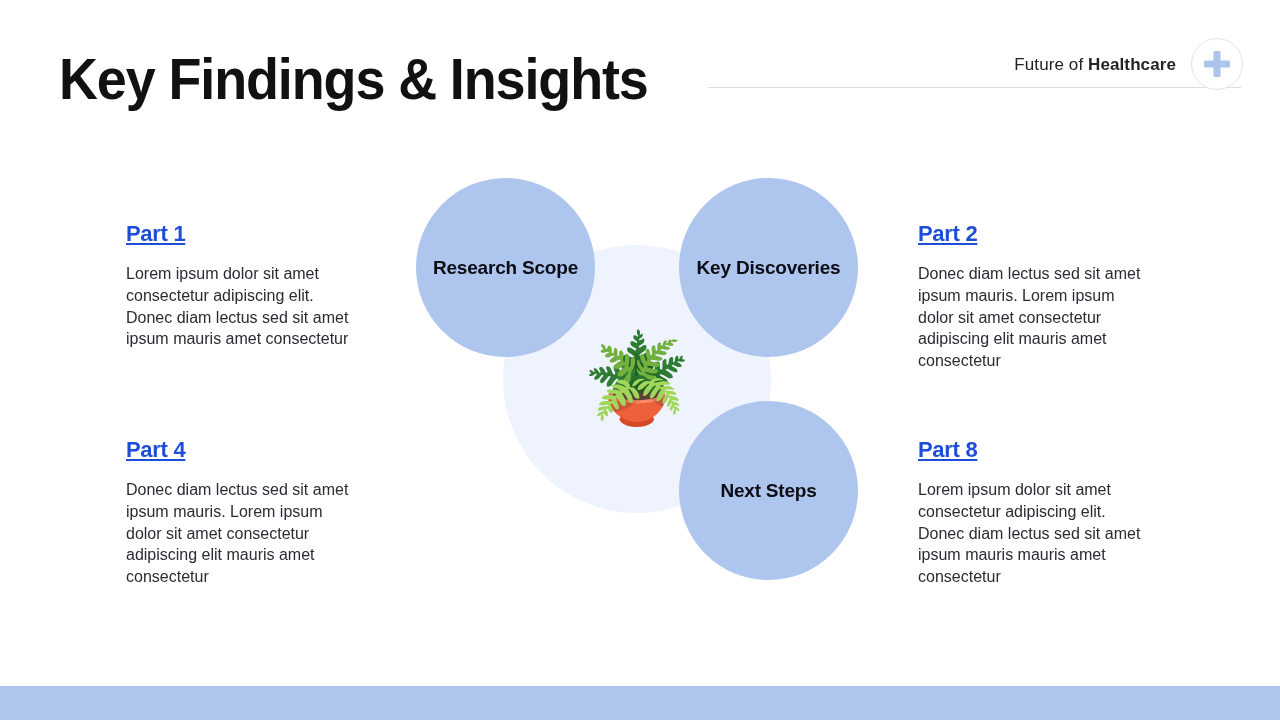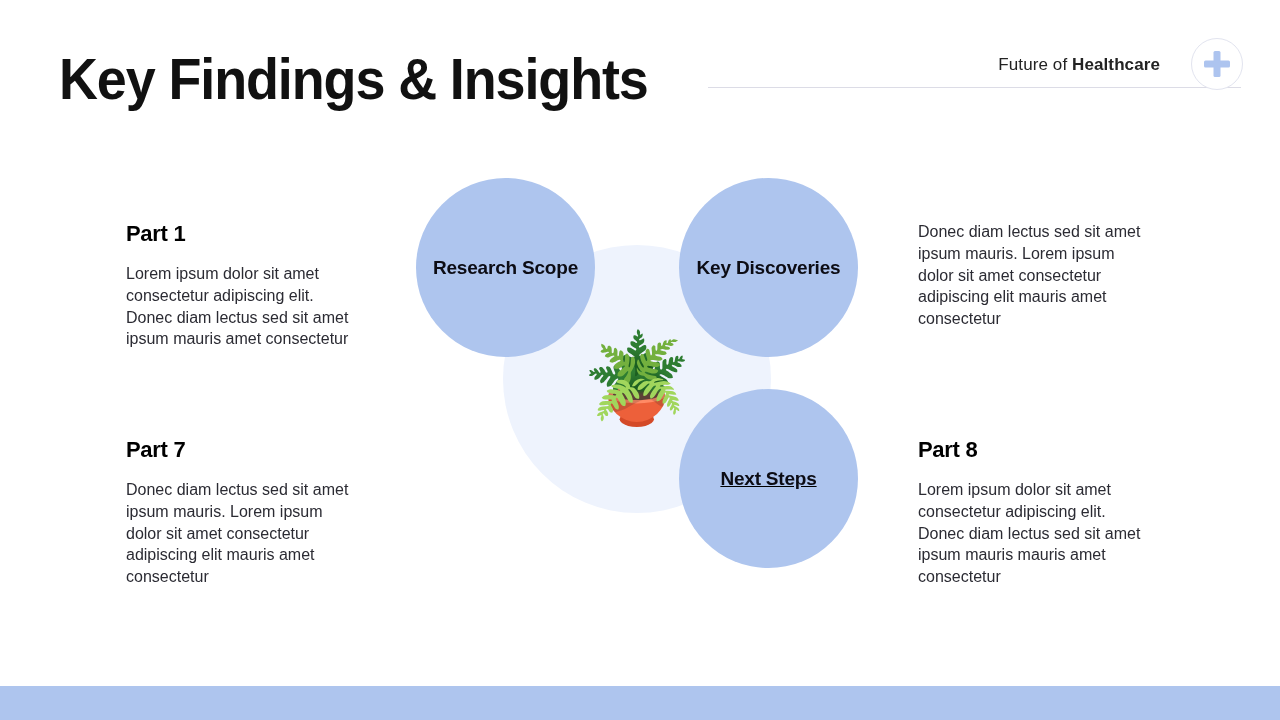--- a/index.html
+++ b/index.html
@@ -38,21 +38,21 @@
     position: absolute;
     left: 708px;
     top: 87px;
     width: 533px;
     height: 1px;
     background: #dcdce6;
   }
 
   .header-tag {
     position: absolute;
-    right: 120px;
+    right: 104px;
     top: 55px;
     font-size: 17px;
     color: #232323;
     letter-spacing: 0.1px;
     white-space: nowrap;
   }
   .header-tag .bold { font-weight: 700; }
 
   .header-badge {
     position: absolute;
@@ -127,43 +127,44 @@
     font-weight: 700;
     color: #0c0c14;
     line-height: 1.32;
     letter-spacing: -0.2px;
     padding: 0 14px;
   }
 
   .node-tl { left: 0;     top: 0; }
   .node-tr { left: 263px; top: 0; }
   .node-bl { left: 0;     top: 223px; }
-  .node-br { left: 263px; top: 211px; text-decoration: underline; }
+  .node-br { left: 263px; top: 223px; }
 
   .center-art {
     position: absolute;
     left: 50%;
     top: 50%;
     transform: translate(-50%, -50%);
     font-size: 88px;
     line-height: 1;
     user-select: none;
   }
 
   
   .part {
     position: absolute;
     width: 232px;
   }
   .part-title {
     font-size: 22px;
     font-weight: 700;
-    color: #000000;
+    color: #1d4ed8;
     letter-spacing: -0.3px;
     margin-bottom: 16px;
+    text-decoration: underline;
   }
   .part-body {
     font-size: 16px;
     line-height: 1.36;
     color: #2b2b33;
   }
 
   .part-1 { left: 126px; top: 221px; }
   .part-2 { left: 918px; top: 221px; }
   .part-3 { left: 126px; top: 437px; }
@@ -214,25 +215,26 @@
 
     <div class="center-art">🪴</div>
   </div>
 
   <div class="part part-1">
     <div class="part-title">Part 1</div>
     <div class="part-body">Lorem ipsum dolor sit amet consectetur adipiscing elit. Donec diam lectus sed sit amet ipsum mauris amet consectetur</div>
   </div>
 
   <div class="part part-2">
+    <div class="part-title">Part 2</div>
     <div class="part-body">Donec diam lectus sed sit amet ipsum mauris. Lorem ipsum dolor sit amet consectetur adipiscing elit mauris amet consectetur</div>
   </div>
 
   <div class="part part-3">
-    <div class="part-title">Part 7</div>
+    <div class="part-title">Part 4</div>
     <div class="part-body">Donec diam lectus sed sit amet ipsum mauris. Lorem ipsum dolor sit amet consectetur adipiscing elit mauris amet consectetur</div>
   </div>
 
   <div class="part part-4">
     <div class="part-title">Part 8</div>
     <div class="part-body">Lorem ipsum dolor sit amet consectetur adipiscing elit. Donec diam lectus sed sit amet ipsum mauris mauris amet consectetur</div>
   </div>
 
   <div class="footer-bar"></div>
 

